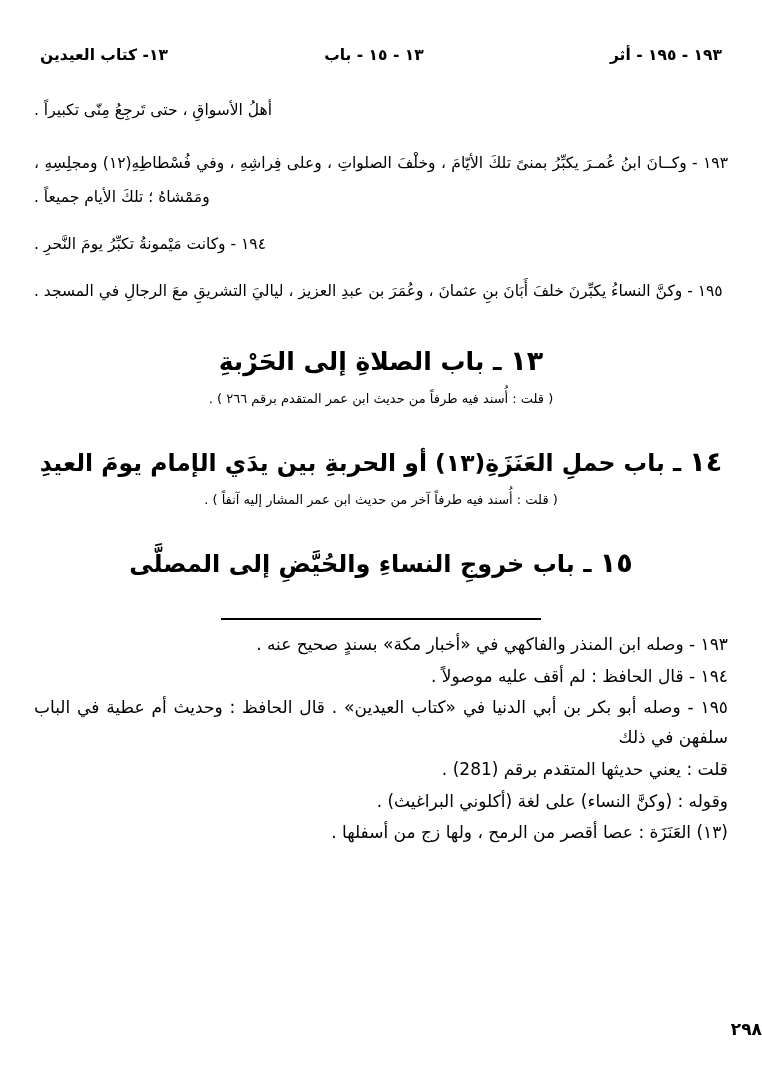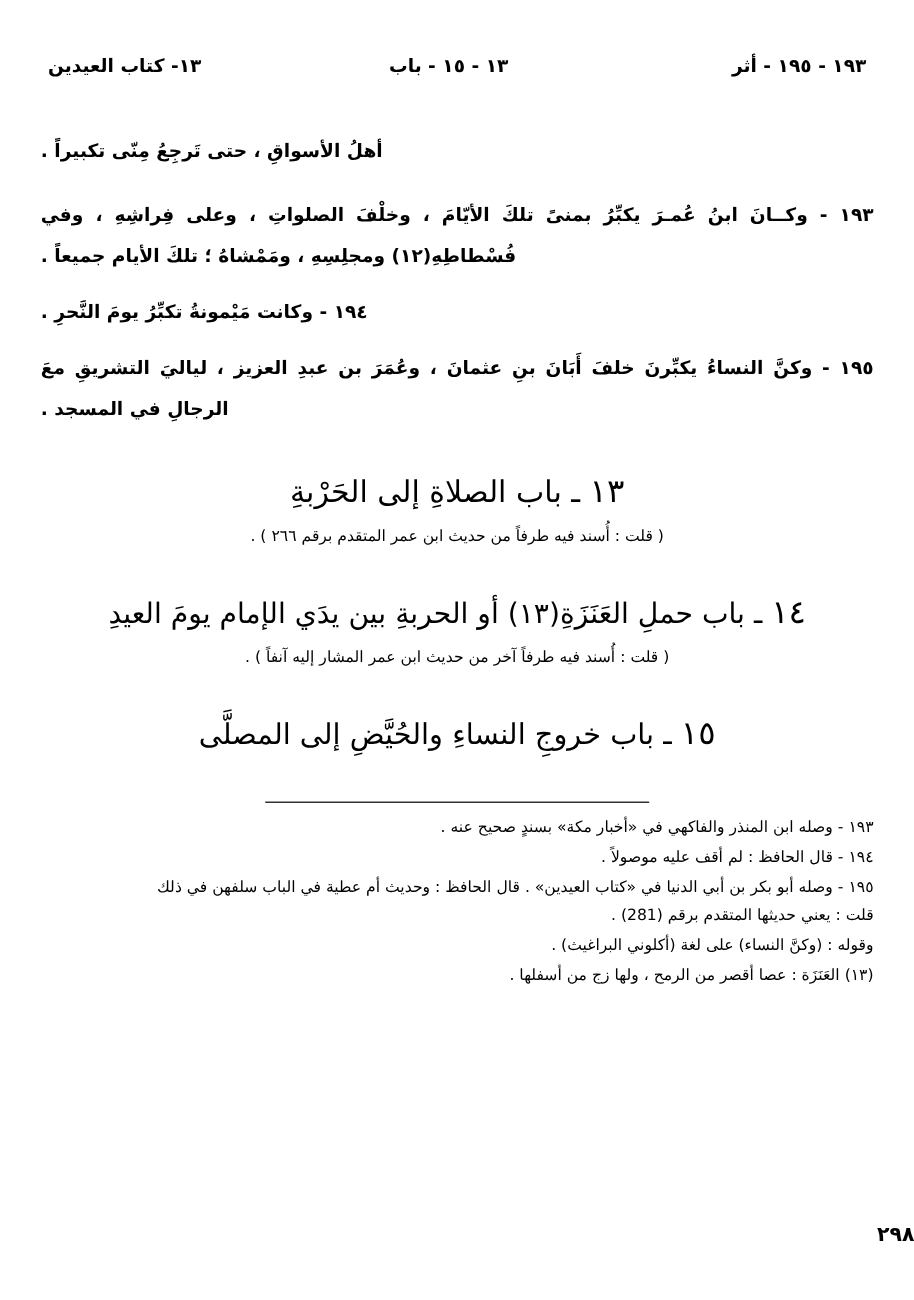--- a/index.html
+++ b/index.html
@@ -37,22 +37,21 @@
   .header .h-item {
     white-space: nowrap;
     letter-spacing: 0.2px;
   }
   .header .h-center {
     padding-right: 30px;
   }
 
   
   .body-block {
-    margin-top: 46px;
-    font-weight: bold;
+    margin-top: 30px;
   }
   p.para {
     font-size: 15.5px;
     line-height: 2.15;
     margin: 0 0 14px 0;
     text-align: justify;
     text-align-last: left;
     direction: rtl;
   }
   p.para.first {
@@ -61,42 +60,42 @@
     margin-bottom: 20px;
   }
 
   
   .chapter {
     text-align: center;
     margin-top: 30px;
   }
   .chapter h2 {
     font-size: 25px;
-    font-weight: normal;
+    font-weight: bold;
     margin: 0 0 2px 0;
     line-height: 1.6;
     letter-spacing: 0.3px;
   }
   .chapter h2 .num {
     font-size: 27px;
     letter-spacing: 2px;
   }
   .chapter .note {
     font-size: 13px;
     margin: 6px 0 0 0;
     line-height: 1.7;
   }
   .chapter.c14 h2 { font-size: 23.5px; }
   .chapter.c15 h2 { font-size: 24px; }
 
   
   .footnotes {
     margin-top: 26px;
     padding-top: 8px;
-    font-size: 13px;
+    font-size: 17px;
     line-height: 1.75;
   }
   .fn-rule {
     width: 46%;
     height: 1.6px;
     background: #000;
     margin: 0 auto 10px auto;
   }
   .footnotes p {
     margin: 0 0 2px 0;

